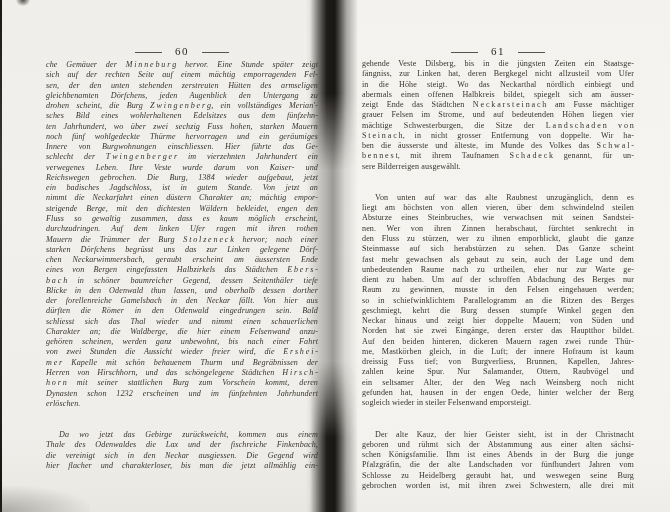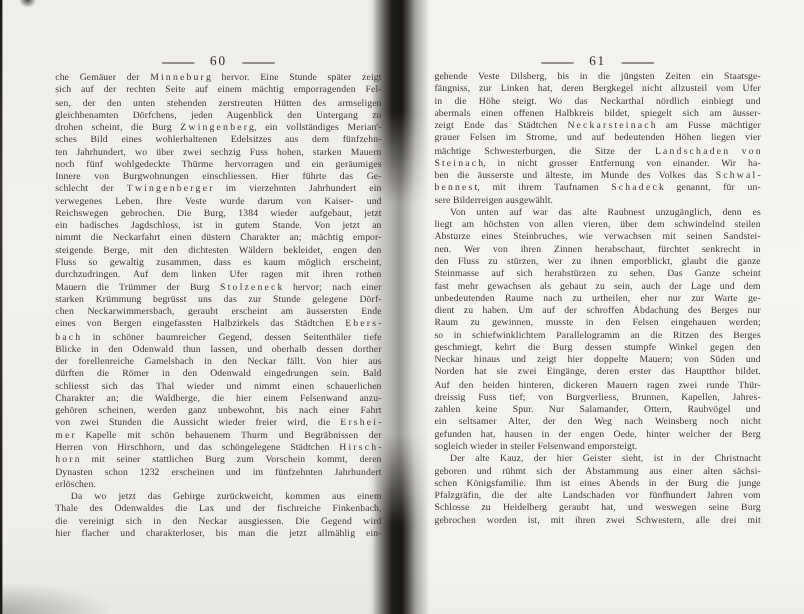--- a/index.html
+++ b/index.html
@@ -61,28 +61,28 @@
   .header-rule{width:27px;height:1px;background:#57524b;}
   .page-number{
     font-size:11px;color:#2f2b25;letter-spacing:1.5px;
     transform:translateY(-1px);
   }
   
   .text-block{
     position:absolute;width:272px;color:#3a352d;
     font-size:8.1px;letter-spacing:.1px;
   }
-  .text-block.left{left:46px;top:60px;}
+  .text-block.left{left:46px;top:60px;font-style:italic;}
   .text-block.right{left:362px;top:59px;}
   .text-line{
     height:10.27px;line-height:10.3px;white-space:nowrap;
     text-align:justify;text-align-last:justify;
   }
   .text-line.para-end{text-align-last:left;}
-  .text-line.indent{padding-left:13px;}
+  .text-line.indent{padding-left:13px;margin-top:21px;}
 </style>
 </head>
 <body>
 
 <div class="scan">
 
   <div class="page page-left"></div>
   <div class="page page-right"></div>
 
   <div class="edge-strip-left"></div>
@@ -114,21 +114,21 @@
       <div class="text-line">Innere von Burgwohnungen einschliessen.  Hier führte das Ge-</div>
       <div class="text-line">schlecht der T w i n g e n b e r g e r im vierzehnten Jahrhundert ein</div>
       <div class="text-line">verwegenes Leben.  Ihre Veste wurde darum von Kaiser- und</div>
       <div class="text-line">Reichswegen gebrochen.  Die Burg, 1384 wieder aufgebaut, jetzt</div>
       <div class="text-line">ein badisches Jagdschloss, ist in gutem Stande.  Von jetzt an</div>
       <div class="text-line">nimmt die Neckarfahrt einen düstern Charakter an; mächtig empor-</div>
       <div class="text-line">steigende Berge, mit den dichtesten Wäldern bekleidet, engen den</div>
       <div class="text-line">Fluss so gewaltig zusammen, dass es kaum möglich erscheint,</div>
       <div class="text-line">durchzudringen.  Auf dem linken Ufer ragen mit ihren rothen</div>
       <div class="text-line">Mauern die Trümmer der Burg S t o l z e n e c k hervor; nach einer</div>
-      <div class="text-line">starken Krümmung begrüsst uns das zur Stunde gelegene Dörf-</div>
+      <div class="text-line">starken Dörfchens begrüsst uns das zur Linken gelegene Dörf-</div>
       <div class="text-line">chen Neckarwimmersbach, geraubt erscheint am äussersten Ende</div>
       <div class="text-line">eines von Bergen eingefassten Halbzirkels das Städtchen E b e r s -</div>
       <div class="text-line">b a c h in schöner baumreicher Gegend, dessen Seitenthäler tiefe</div>
       <div class="text-line">Blicke in den Odenwald thun lassen, und oberhalb dessen dorther</div>
       <div class="text-line">der forellenreiche Gamelsbach in den Neckar fällt.  Von hier aus</div>
       <div class="text-line">dürften die Römer in den Odenwald eingedrungen sein.  Bald</div>
       <div class="text-line">schliesst sich das Thal wieder  und nimmt einen schauerlichen</div>
       <div class="text-line">Charakter an; die Waldberge, die hier einem Felsenwand anzu-</div>
       <div class="text-line">gehören scheinen, werden ganz unbewohnt, bis nach einer Fahrt</div>
       <div class="text-line">von zwei Stunden die Aussicht wieder freier wird, die E r s h e i -</div>
@@ -144,39 +144,40 @@
     </div>
 
   <div class="text-block right">
       <div class="text-line">gehende Veste Dilsberg, bis in die jüngsten Zeiten ein Staatsge-</div>
       <div class="text-line">fängniss, zur Linken hat, deren Bergkegel nicht allzusteil vom Ufer</div>
       <div class="text-line">in die Höhe steigt.  Wo das Neckarthal nördlich einbiegt und</div>
       <div class="text-line">abermals einen offenen Halbkreis bildet, spiegelt sich am äusser-</div>
       <div class="text-line">zeigt Ende das Städtchen N e c k a r s t e i n a c h am Fusse mächtiger</div>
       <div class="text-line">grauer Felsen im Strome, und auf bedeutenden Höhen liegen vier</div>
       <div class="text-line">mächtige Schwesterburgen, die Sitze der L a n d s c h a d e n v o n</div>
-      <div class="text-line">S t e i n a c h, in nicht grosser Entfernung von einander.  Wir ha-</div>
+      <div class="text-line">S t e i n a c h, in nicht grosser Entfernung von doppelte.  Wir ha-</div>
       <div class="text-line">ben die äusserste und älteste, im Munde des Volkes das S c h w a l -</div>
       <div class="text-line">b e n n e s t, mit ihrem Taufnamen S c h a d e c k genannt, für un-</div>
       <div class="text-line para-end">sere Bilderreigen ausgewählt.</div>
       <div class="text-line indent">Von unten auf war das alte Raubnest unzugänglich, denn es</div>
       <div class="text-line">liegt am höchsten von allen vieren, über dem schwindelnd steilen</div>
       <div class="text-line">Absturze eines Steinbruches, wie verwachsen mit seinen Sandstei-</div>
       <div class="text-line">nen.  Wer von ihren Zinnen herabschaut, fürchtet senkrecht in</div>
       <div class="text-line">den Fluss zu stürzen, wer zu ihnen emporblickt, glaubt die ganze</div>
       <div class="text-line">Steinmasse auf sich herabstürzen zu sehen.  Das Ganze scheint</div>
       <div class="text-line">fast mehr gewachsen als gebaut zu sein, auch der Lage und dem</div>
       <div class="text-line">unbedeutenden Raume nach zu urtheilen, eher nur zur Warte ge-</div>
       <div class="text-line">dient zu haben.  Um auf der schroffen Abdachung des Berges nur</div>
       <div class="text-line">Raum zu gewinnen, musste in den Felsen eingehauen werden;</div>
       <div class="text-line">so in schiefwinklichtem Parallelogramm an die Ritzen des Berges</div>
       <div class="text-line">geschmiegt, kehrt die Burg dessen stumpfe Winkel gegen den</div>
       <div class="text-line">Neckar hinaus und zeigt hier doppelte Mauern; von Süden und</div>
       <div class="text-line">Norden hat sie zwei Eingänge, deren erster das Hauptthor bildet.</div>
       <div class="text-line">Auf den beiden hinteren, dickeren Mauern ragen zwei runde Thür-</div>
+      <div class="text-line">me, Mastkörben gleich, in die Luft; der innere Hofraum ist kaum</div>
       <div class="text-line">dreissig Fuss tief; von Burgverliess, Brunnen, Kapellen, Jahres-</div>
       <div class="text-line">zahlen keine Spur.  Nur Salamander, Ottern, Raubvögel und</div>
       <div class="text-line">ein seltsamer Alter, der den Weg nach Weinsberg noch nicht</div>
       <div class="text-line">gefunden hat, hausen in der engen Oede, hinter welcher der Berg</div>
       <div class="text-line para-end">sogleich wieder in steiler Felsenwand emporsteigt.</div>
       <div class="text-line indent">Der alte Kauz, der hier Geister sieht, ist in der Christnacht</div>
       <div class="text-line">geboren und rühmt sich der Abstammung aus einer alten sächsi-</div>
       <div class="text-line">schen Königsfamilie.  Ihm ist eines Abends in der Burg die junge</div>
       <div class="text-line">Pfalzgräfin, die der alte Landschaden vor fünfhundert Jahren vom</div>
       <div class="text-line">Schlosse zu Heidelberg geraubt hat,  und weswegen seine Burg</div>

